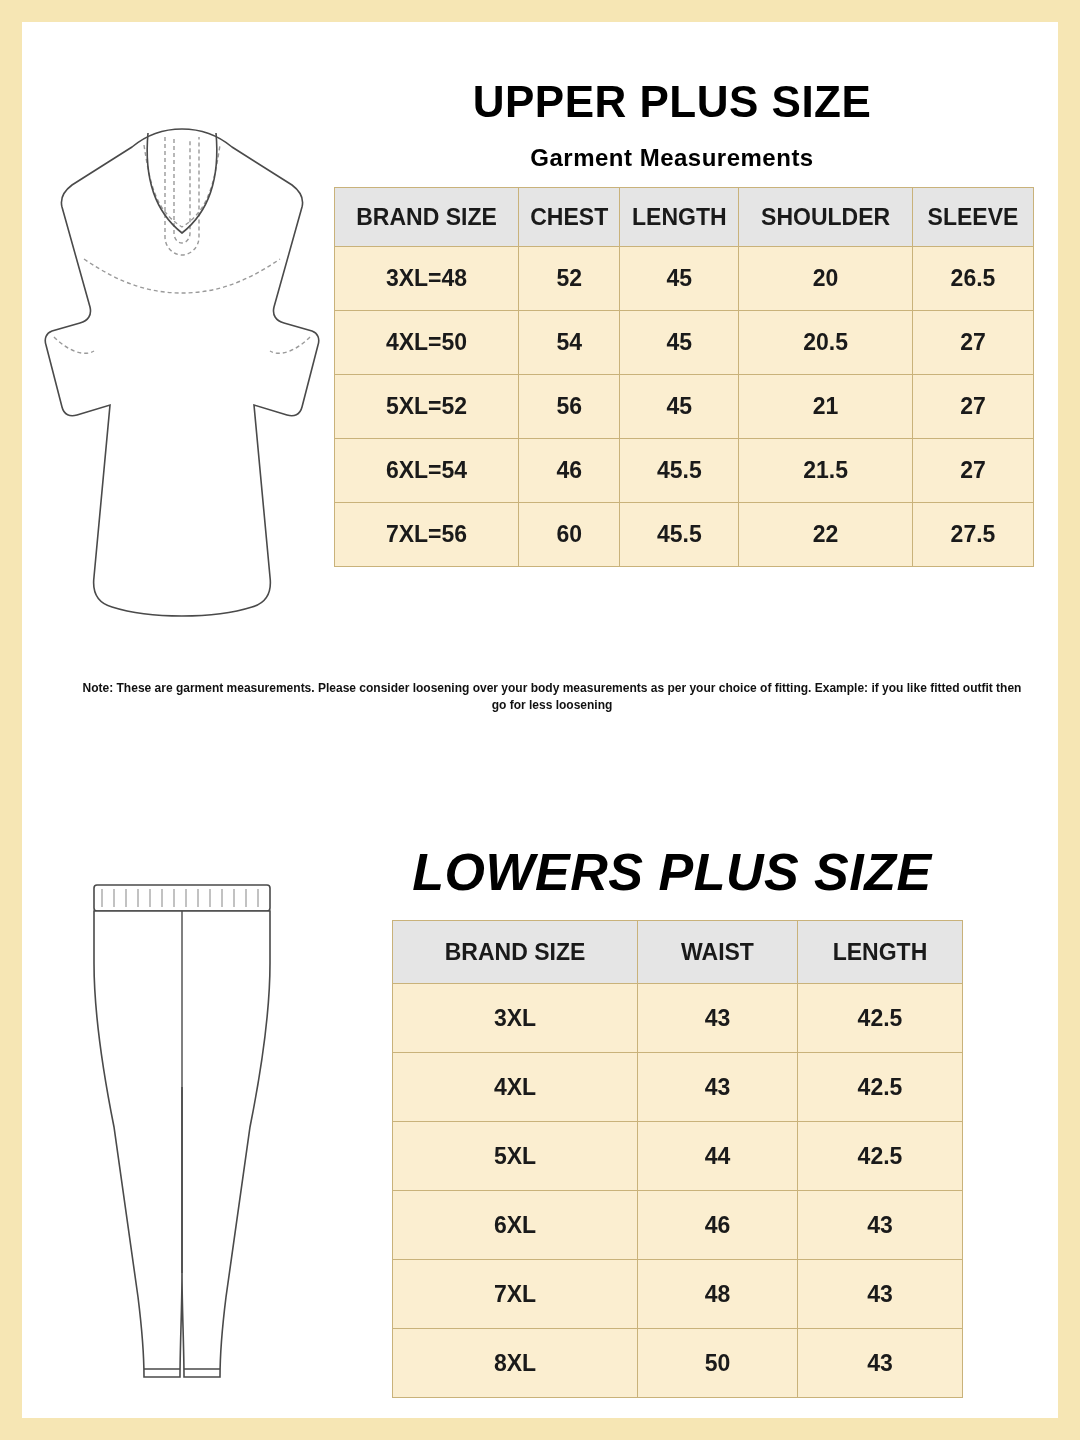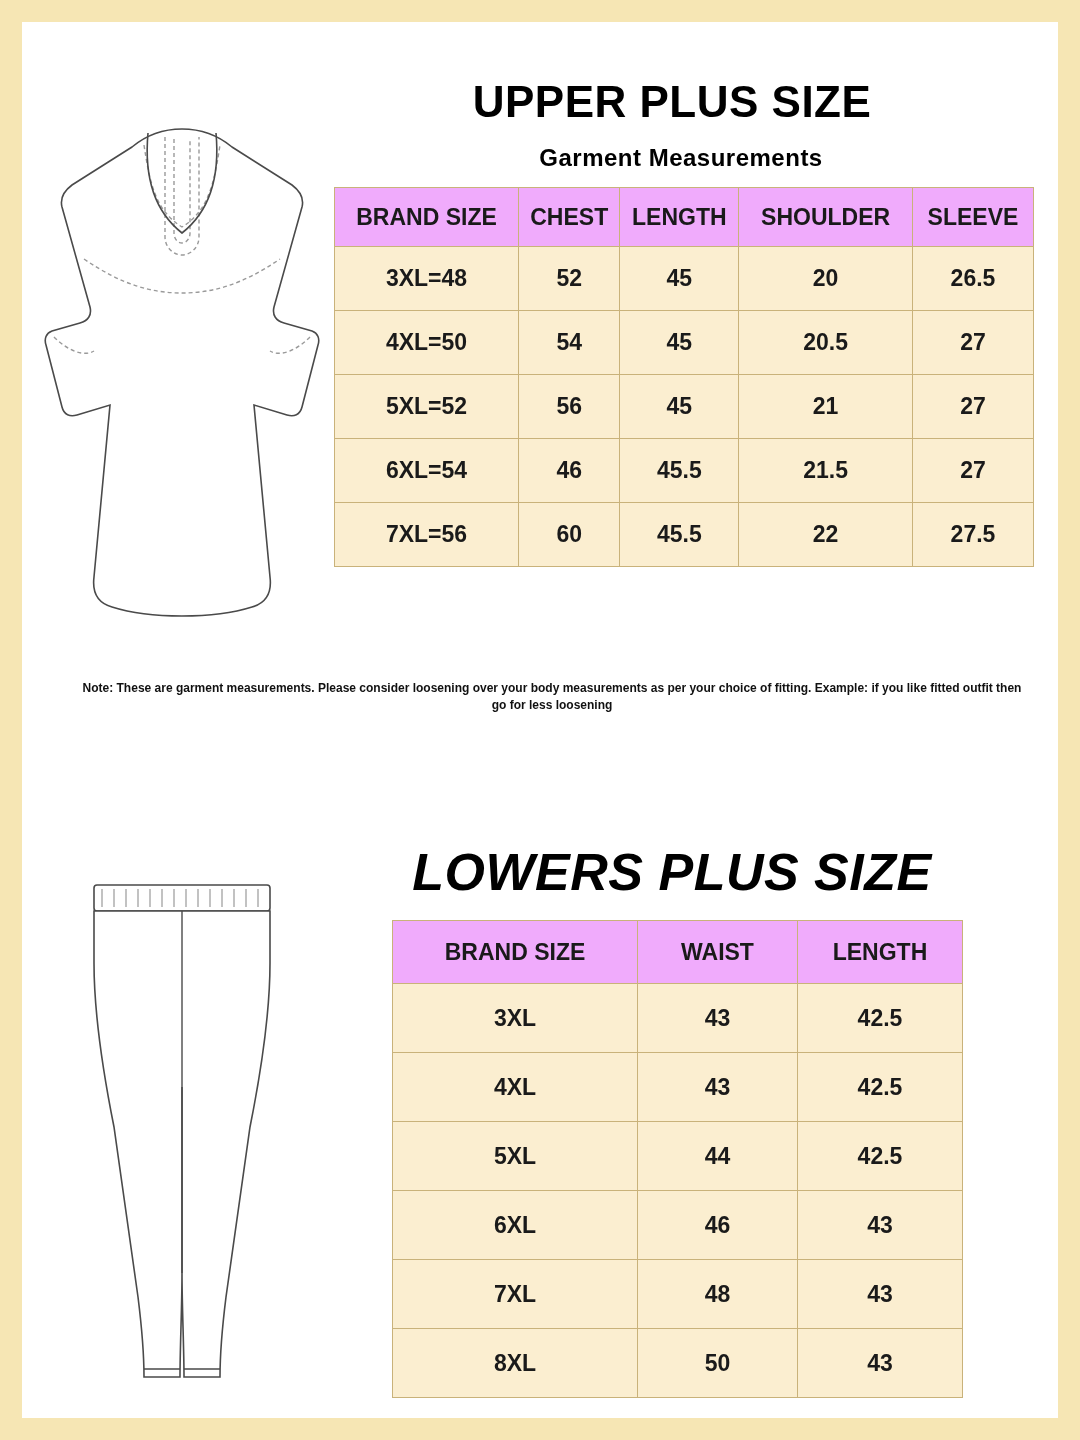--- a/index.html
+++ b/index.html
@@ -38,41 +38,41 @@
     color: #000;
     letter-spacing: 0.5px;
   }
   #upper-title {
     left: 300px;
     top: 55px;
     width: 700px;
     font-size: 44px;
   }
   #upper-subtitle {
-    left: 309px;
+    left: 300px;
     top: 122px;
     width: 700px;
     font-size: 24px;
     font-weight: bold;
   }
 
   table.size-table {
     position: absolute;
     border-collapse: collapse;
     table-layout: fixed;
   }
   table.size-table th,
   table.size-table td {
     border: 1px solid #c9b27a;
     text-align: center;
     font-weight: bold;
     color: #1a1a1a;
   }
   table.size-table th {
-    background: #f0abfc;
+    background: #e5e5e5;
     font-size: 23px;
     height: 56px;
   }
   table.size-table td {
     background: #fbeed0;
     font-size: 23px;
     height: 61px;
   }
 
   #upper-table {

